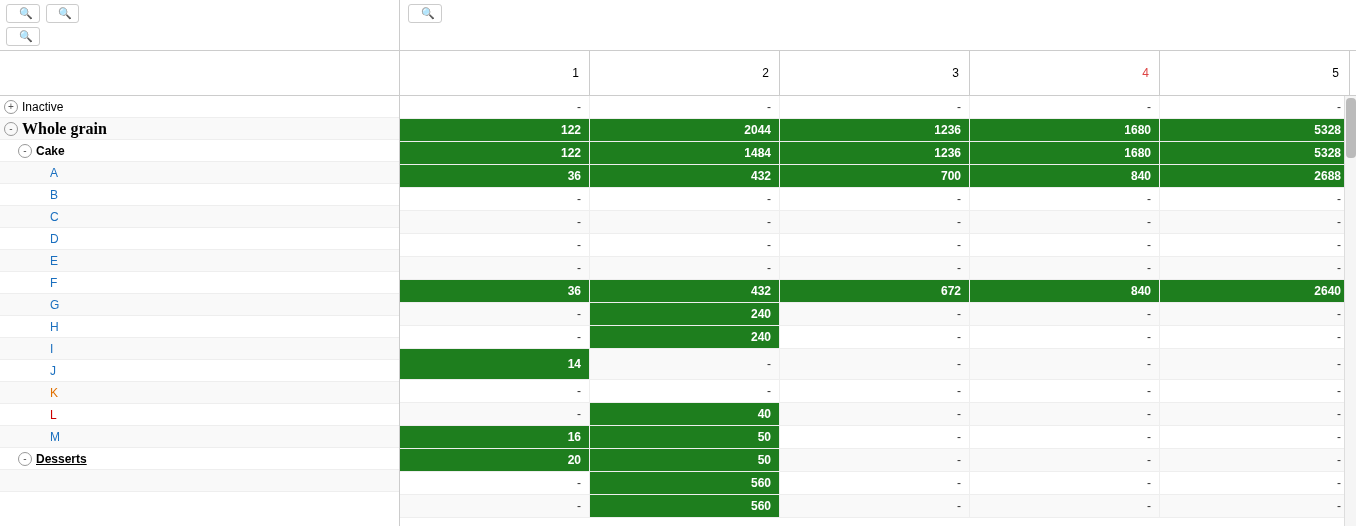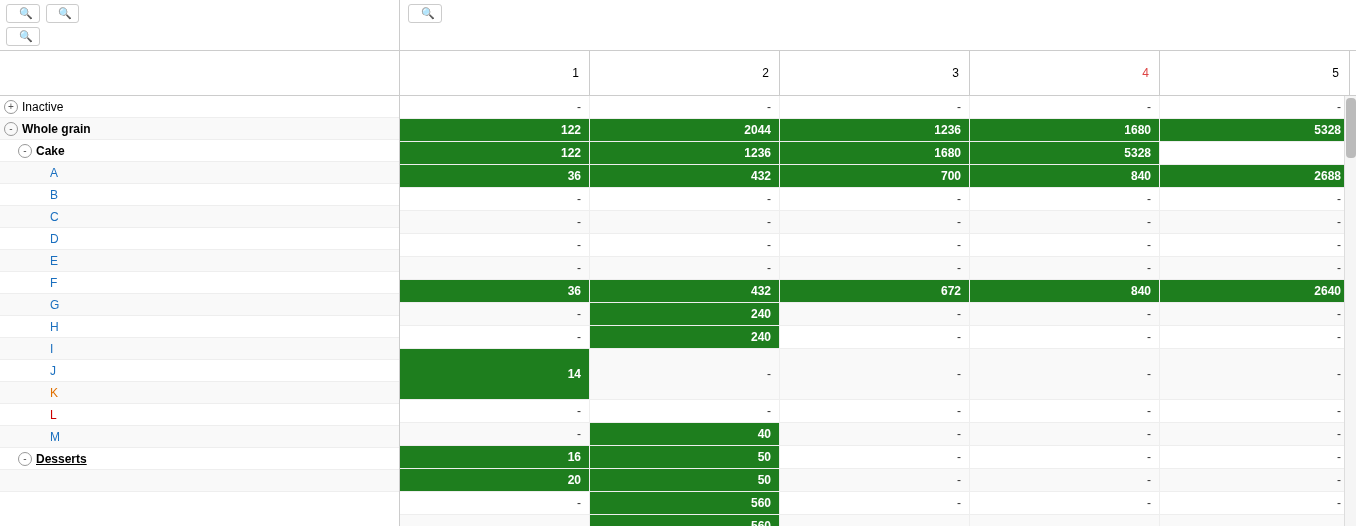--- a/index.html
+++ b/index.html
@@ -72,21 +72,21 @@
 
   <div style="display:flex; flex:1; overflow:hidden;">
     <div id="left-content" style="width:400px; min-width:400px; border-right:1px solid #ccc; overflow-y:auto; overflow-x:hidden;">
 
     <div style="display: flex; align-items: center; min-height: 22px; border-bottom: 1px solid rgb(238, 238, 238); padding-left: 4px; white-space: nowrap; background: rgb(255, 255, 255);">
           <span style="width: 14px; height: 14px; display: inline-flex; align-items: center; justify-content: center; border: 1px solid rgb(153, 153, 153); border-radius: 50%; font-size: 10px; cursor: pointer; margin-right: 4px; color: rgb(85, 85, 85); flex-shrink: 0;">+</span>
           <span style="font-size: 12px;">Inactive</span>
         </div>
         <div style="display: flex; align-items: center; min-height: 22px; border-bottom: 1px solid rgb(238, 238, 238); padding-left: 4px; white-space: nowrap; background: rgb(249, 249, 249);">
           <span style="width: 14px; height: 14px; display: inline-flex; align-items: center; justify-content: center; border: 1px solid rgb(153, 153, 153); border-radius: 50%; font-size: 10px; cursor: pointer; margin-right: 4px; color: rgb(85, 85, 85); flex-shrink: 0;">-</span>
-          <span style="font-size: 12px; font-weight: bold;">Whole grain</span>
+          <span style="font-size: 16px; font-weight: bold; font-family: Liberation Serif, serif;">Whole grain</span>
         </div>
         <div style="display: flex; align-items: center; min-height: 22px; border-bottom: 1px solid rgb(238, 238, 238); padding-left: 18px; white-space: nowrap; background: rgb(255, 255, 255);">
           <span style="width: 14px; height: 14px; display: inline-flex; align-items: center; justify-content: center; border: 1px solid rgb(153, 153, 153); border-radius: 50%; font-size: 10px; cursor: pointer; margin-right: 4px; color: rgb(85, 85, 85); flex-shrink: 0;">-</span>
           <span style="font-size: 12px; font-weight: bold;">Cake</span>
         </div>
         <div style="display: flex; align-items: center; min-height: 22px; border-bottom: 1px solid rgb(238, 238, 238); padding-left: 32px; white-space: nowrap; background: rgb(249, 249, 249);">
           <span style="width: 18px; flex-shrink: 0; display: inline-block;"></span>
           <span style="font-size: 12px; color: rgb(26, 111, 191);">A</span>
         </div>
         <div style="display: flex; align-items: center; min-height: 22px; border-bottom: 1px solid rgb(238, 238, 238); padding-left: 32px; white-space: nowrap; background: rgb(255, 255, 255);">
@@ -157,20 +157,21 @@
         </div>
         <div style="display: flex; min-height: 22px; border-bottom: 1px solid rgb(238, 238, 238); background: rgb(249, 249, 249);">
           <div style="min-width: 190px; width: 190px; border-right: 1px solid rgb(238, 238, 238); padding: 2px 8px; text-align: right; font-size: 12px; display: flex; align-items: center; justify-content: flex-end; min-height: 22px; background: rgb(30, 126, 30); color: rgb(255, 255, 255); font-weight: bold;">122</div>
           <div style="min-width: 190px; width: 190px; border-right: 1px solid rgb(238, 238, 238); padding: 2px 8px; text-align: right; font-size: 12px; display: flex; align-items: center; justify-content: flex-end; min-height: 22px; background: rgb(30, 126, 30); color: rgb(255, 255, 255); font-weight: bold;">2044</div>
           <div style="min-width: 190px; width: 190px; border-right: 1px solid rgb(238, 238, 238); padding: 2px 8px; text-align: right; font-size: 12px; display: flex; align-items: center; justify-content: flex-end; min-height: 22px; background: rgb(30, 126, 30); color: rgb(255, 255, 255); font-weight: bold;">1236</div>
           <div style="min-width: 190px; width: 190px; border-right: 1px solid rgb(238, 238, 238); padding: 2px 8px; text-align: right; font-size: 12px; display: flex; align-items: center; justify-content: flex-end; min-height: 22px; background: rgb(30, 126, 30); color: rgb(255, 255, 255); font-weight: bold;">1680</div>
           <div style="min-width: 190px; width: 190px; border-right: 1px solid rgb(238, 238, 238); padding: 2px 8px; text-align: right; font-size: 12px; display: flex; align-items: center; justify-content: flex-end; min-height: 22px; background: rgb(30, 126, 30); color: rgb(255, 255, 255); font-weight: bold;">5328</div>
         </div>
         <div style="display: flex; min-height: 22px; border-bottom: 1px solid rgb(238, 238, 238); background: rgb(255, 255, 255);">
           <div style="min-width: 190px; width: 190px; border-right: 1px solid rgb(238, 238, 238); padding: 2px 8px; text-align: right; font-size: 12px; display: flex; align-items: center; justify-content: flex-end; min-height: 22px; background: rgb(30, 126, 30); color: rgb(255, 255, 255); font-weight: bold;">122</div>
+          <div style="min-width: 190px; width: 190px; border-right: 1px solid rgb(238, 238, 238); padding: 2px 8px; text-align: right; font-size: 12px; display: flex; align-items: center; justify-content: flex-end; min-height: 22px; background: rgb(30, 126, 30); color: rgb(255, 255, 255); font-weight: bold;">1484</div>
           <div style="min-width: 190px; width: 190px; border-right: 1px solid rgb(238, 238, 238); padding: 2px 8px; text-align: right; font-size: 12px; display: flex; align-items: center; justify-content: flex-end; min-height: 22px; background: rgb(30, 126, 30); color: rgb(255, 255, 255); font-weight: bold;">1236</div>
           <div style="min-width: 190px; width: 190px; border-right: 1px solid rgb(238, 238, 238); padding: 2px 8px; text-align: right; font-size: 12px; display: flex; align-items: center; justify-content: flex-end; min-height: 22px; background: rgb(30, 126, 30); color: rgb(255, 255, 255); font-weight: bold;">1680</div>
           <div style="min-width: 190px; width: 190px; border-right: 1px solid rgb(238, 238, 238); padding: 2px 8px; text-align: right; font-size: 12px; display: flex; align-items: center; justify-content: flex-end; min-height: 22px; background: rgb(30, 126, 30); color: rgb(255, 255, 255); font-weight: bold;">5328</div>
         </div>
         <div style="display: flex; min-height: 22px; border-bottom: 1px solid rgb(238, 238, 238); background: rgb(249, 249, 249);">
           <div style="min-width: 190px; width: 190px; border-right: 1px solid rgb(238, 238, 238); padding: 2px 8px; text-align: right; font-size: 12px; display: flex; align-items: center; justify-content: flex-end; min-height: 22px; background: rgb(30, 126, 30); color: rgb(255, 255, 255); font-weight: bold;">36</div>
           <div style="min-width: 190px; width: 190px; border-right: 1px solid rgb(238, 238, 238); padding: 2px 8px; text-align: right; font-size: 12px; display: flex; align-items: center; justify-content: flex-end; min-height: 22px; background: rgb(30, 126, 30); color: rgb(255, 255, 255); font-weight: bold;">432</div>
           <div style="min-width: 190px; width: 190px; border-right: 1px solid rgb(238, 238, 238); padding: 2px 8px; text-align: right; font-size: 12px; display: flex; align-items: center; justify-content: flex-end; min-height: 22px; background: rgb(30, 126, 30); color: rgb(255, 255, 255); font-weight: bold;">700</div>
           <div style="min-width: 190px; width: 190px; border-right: 1px solid rgb(238, 238, 238); padding: 2px 8px; text-align: right; font-size: 12px; display: flex; align-items: center; justify-content: flex-end; min-height: 22px; background: rgb(30, 126, 30); color: rgb(255, 255, 255); font-weight: bold;">840</div>
           <div style="min-width: 190px; width: 190px; border-right: 1px solid rgb(238, 238, 238); padding: 2px 8px; text-align: right; font-size: 12px; display: flex; align-items: center; justify-content: flex-end; min-height: 22px; background: rgb(30, 126, 30); color: rgb(255, 255, 255); font-weight: bold;">2688</div>
@@ -218,21 +219,21 @@
           <div style="min-width: 190px; width: 190px; border-right: 1px solid rgb(238, 238, 238); padding: 2px 8px; text-align: right; font-size: 12px; display: flex; align-items: center; justify-content: flex-end; min-height: 22px; color: rgb(51, 51, 51);">-</div>
         </div>
         <div style="display: flex; min-height: 22px; border-bottom: 1px solid rgb(238, 238, 238); background: rgb(255, 255, 255);">
           <div style="min-width: 190px; width: 190px; border-right: 1px solid rgb(238, 238, 238); padding: 2px 8px; text-align: right; font-size: 12px; display: flex; align-items: center; justify-content: flex-end; min-height: 22px; color: rgb(51, 51, 51);">-</div>
           <div style="min-width: 190px; width: 190px; border-right: 1px solid rgb(238, 238, 238); padding: 2px 8px; text-align: right; font-size: 12px; display: flex; align-items: center; justify-content: flex-end; min-height: 22px; background: rgb(30, 126, 30); color: rgb(255, 255, 255); font-weight: bold;">240</div>
           <div style="min-width: 190px; width: 190px; border-right: 1px solid rgb(238, 238, 238); padding: 2px 8px; text-align: right; font-size: 12px; display: flex; align-items: center; justify-content: flex-end; min-height: 22px; color: rgb(51, 51, 51);">-</div>
           <div style="min-width: 190px; width: 190px; border-right: 1px solid rgb(238, 238, 238); padding: 2px 8px; text-align: right; font-size: 12px; display: flex; align-items: center; justify-content: flex-end; min-height: 22px; color: rgb(51, 51, 51);">-</div>
           <div style="min-width: 190px; width: 190px; border-right: 1px solid rgb(238, 238, 238); padding: 2px 8px; text-align: right; font-size: 12px; display: flex; align-items: center; justify-content: flex-end; min-height: 22px; color: rgb(51, 51, 51);">-</div>
         </div>
         <div style="display: flex; min-height: 22px; border-bottom: 1px solid rgb(238, 238, 238); background: rgb(249, 249, 249);">
-          <div style="min-width: 190px; width: 190px; border-right: 1px solid rgb(238, 238, 238); padding: 18px 8px; text-align: right; font-size: 12px; display: flex; align-items: center; justify-content: flex-end; min-height: 22px; background: rgb(30, 126, 30); color: rgb(255, 255, 255); font-weight: bold;">14</div>
+          <div style="min-width: 190px; width: 190px; border-right: 1px solid rgb(238, 238, 238); padding: 8px 8px; text-align: right; font-size: 12px; display: flex; align-items: center; justify-content: flex-end; min-height: 22px; background: rgb(30, 126, 30); color: rgb(255, 255, 255); font-weight: bold;">14</div>
           <div style="min-width: 190px; width: 190px; border-right: 1px solid rgb(238, 238, 238); padding: 2px 8px; text-align: right; font-size: 12px; display: flex; align-items: center; justify-content: flex-end; min-height: 22px; color: rgb(51, 51, 51);">-</div>
           <div style="min-width: 190px; width: 190px; border-right: 1px solid rgb(238, 238, 238); padding: 2px 8px; text-align: right; font-size: 12px; display: flex; align-items: center; justify-content: flex-end; min-height: 22px; color: rgb(51, 51, 51);">-</div>
           <div style="min-width: 190px; width: 190px; border-right: 1px solid rgb(238, 238, 238); padding: 2px 8px; text-align: right; font-size: 12px; display: flex; align-items: center; justify-content: flex-end; min-height: 22px; color: rgb(51, 51, 51);">-</div>
           <div style="min-width: 190px; width: 190px; border-right: 1px solid rgb(238, 238, 238); padding: 2px 8px; text-align: right; font-size: 12px; display: flex; align-items: center; justify-content: flex-end; min-height: 22px; color: rgb(51, 51, 51);">-</div>
         </div>
         <div style="display: flex; min-height: 22px; border-bottom: 1px solid rgb(238, 238, 238); background: rgb(255, 255, 255);">
           <div style="min-width: 190px; width: 190px; border-right: 1px solid rgb(238, 238, 238); padding: 2px 8px; text-align: right; font-size: 12px; display: flex; align-items: center; justify-content: flex-end; min-height: 22px; color: rgb(51, 51, 51);">-</div>
           <div style="min-width: 190px; width: 190px; border-right: 1px solid rgb(238, 238, 238); padding: 2px 8px; text-align: right; font-size: 12px; display: flex; align-items: center; justify-content: flex-end; min-height: 22px; color: rgb(51, 51, 51);">-</div>
           <div style="min-width: 190px; width: 190px; border-right: 1px solid rgb(238, 238, 238); padding: 2px 8px; text-align: right; font-size: 12px; display: flex; align-items: center; justify-content: flex-end; min-height: 22px; color: rgb(51, 51, 51);">-</div>
           <div style="min-width: 190px; width: 190px; border-right: 1px solid rgb(238, 238, 238); padding: 2px 8px; text-align: right; font-size: 12px; display: flex; align-items: center; justify-content: flex-end; min-height: 22px; color: rgb(51, 51, 51);">-</div>

